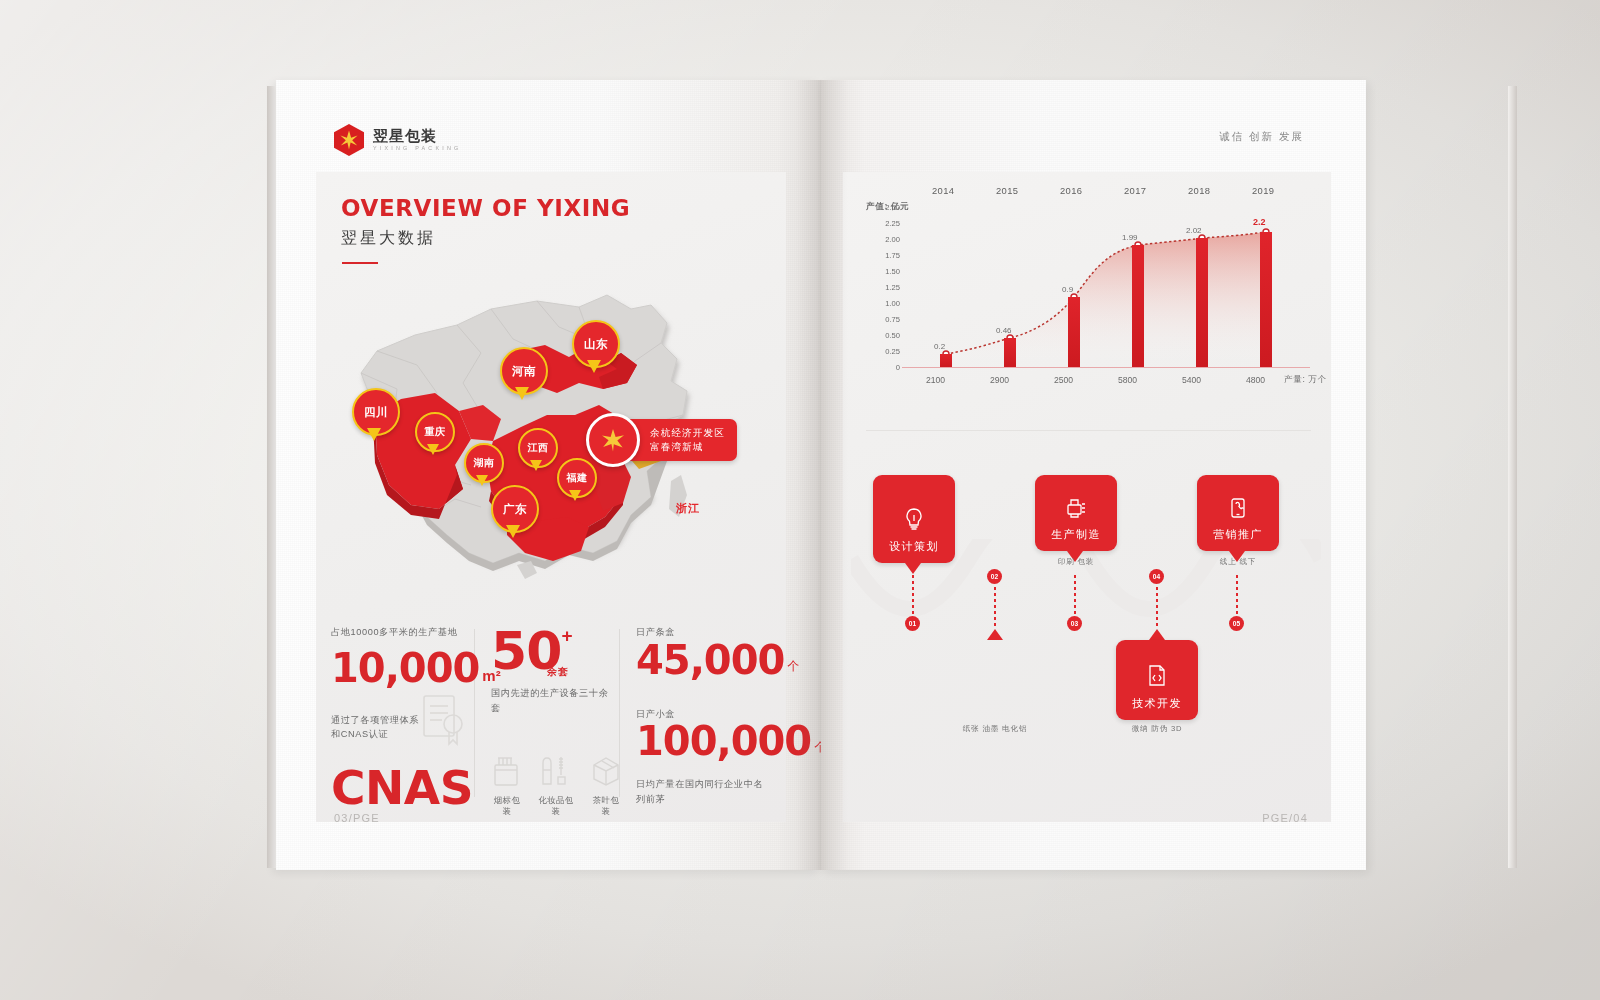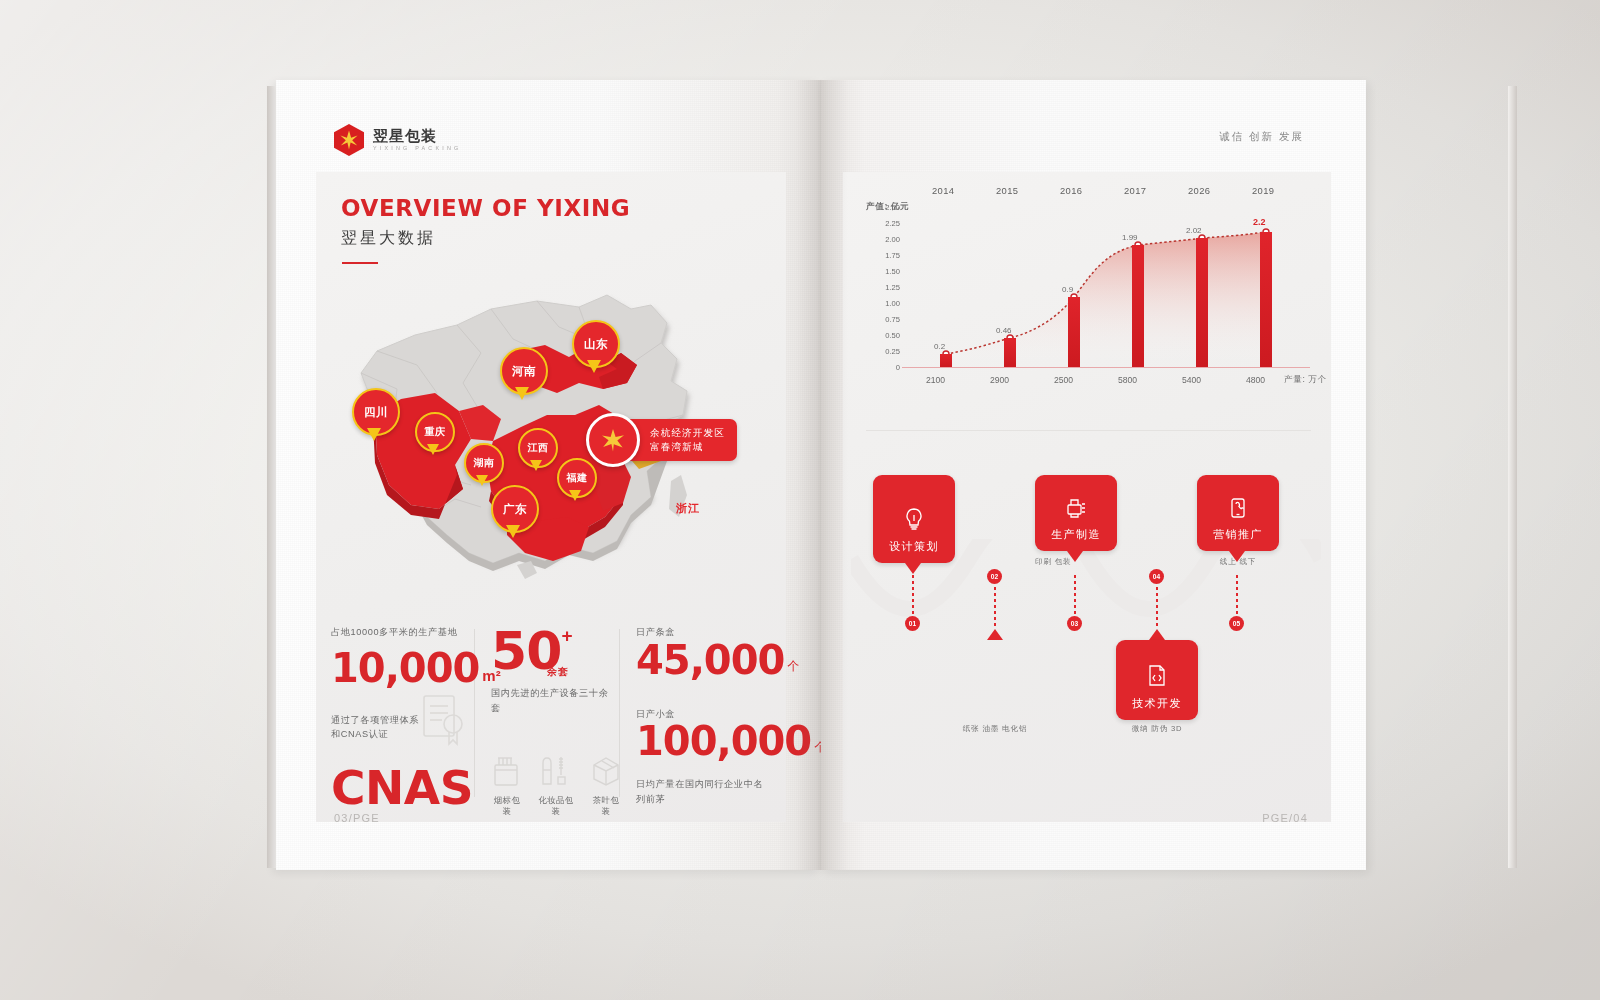--- a/index.html
+++ b/index.html
@@ -442,21 +442,21 @@
 
     <div id="header-slogan">诚信 创新 发展</div>
 
     <div id="chart">
       <div class="axis-title" style="left:0;top:16px;font-weight:bold;">产值: 亿元</div>
 
       <div class="yr" style="left:66px;">2014</div>
       <div class="yr" style="left:130px;">2015</div>
       <div class="yr" style="left:194px;">2016</div>
       <div class="yr" style="left:258px;">2017</div>
-      <div class="yr" style="left:322px;">2026</div>
+      <div class="yr" style="left:322px;">2018</div>
       <div class="yr" style="left:386px;">2019</div>
 
       <div class="ytick" style="top:18px;">2.50</div>
       <div class="ytick" style="top:34px;">2.25</div>
       <div class="ytick" style="top:50px;">2.00</div>
       <div class="ytick" style="top:66px;">1.75</div>
       <div class="ytick" style="top:82px;">1.50</div>
       <div class="ytick" style="top:98px;">1.25</div>
       <div class="ytick" style="top:114px;">1.00</div>
       <div class="ytick" style="top:130px;">0.75</div>
@@ -549,21 +549,21 @@
             <rect x="3" y="8" width="13" height="9" rx="1"></rect>
             <path d="M6 8 L6 3 L13 3 L13 8"></path>
                 <path d="M6 17 L6 20 L13 20 L13 17"></path>
             <path d="M17 7 L20 7 M17 11 L20 11 M17 15 L20 15"></path>
           </g>
             </svg>
         </div>
         <div class="plabel">生产制造</div>
       </div>
       <div class="ptail down" style="left:216px;top:86px;"></div>
-      <div class="psub" style="left:184px;top:92px;width:82px;">印刷    包装</div>
+      <div class="psub" style="left:184px;top:92px;width:82px;text-align:center;">印刷    包装</div>
       <div class="dotline" style="left:223px;top:110px;height:42px;"></div>
       <div class="pnum" style="left:216px;top:151px;">03</div>
 
       <div class="pcard" style="left:346px;top:10px;height:76px;">
         <div class="picon">
           <svg width="20" height="22" viewBox="0 0 20 22">
               <g fill="none" stroke="#fff" stroke-width="1.3">
             <rect x="4" y="2" width="12" height="18" rx="2"></rect>
             <path d="M8.5 17.5 L11.5 17.5"></path>
             <path d="M8 7 q0 -1.6 1.6 -1.6 q1.2 0 1.6 1.4 l.3 1.2 q.2 .9 -.6 1.3

